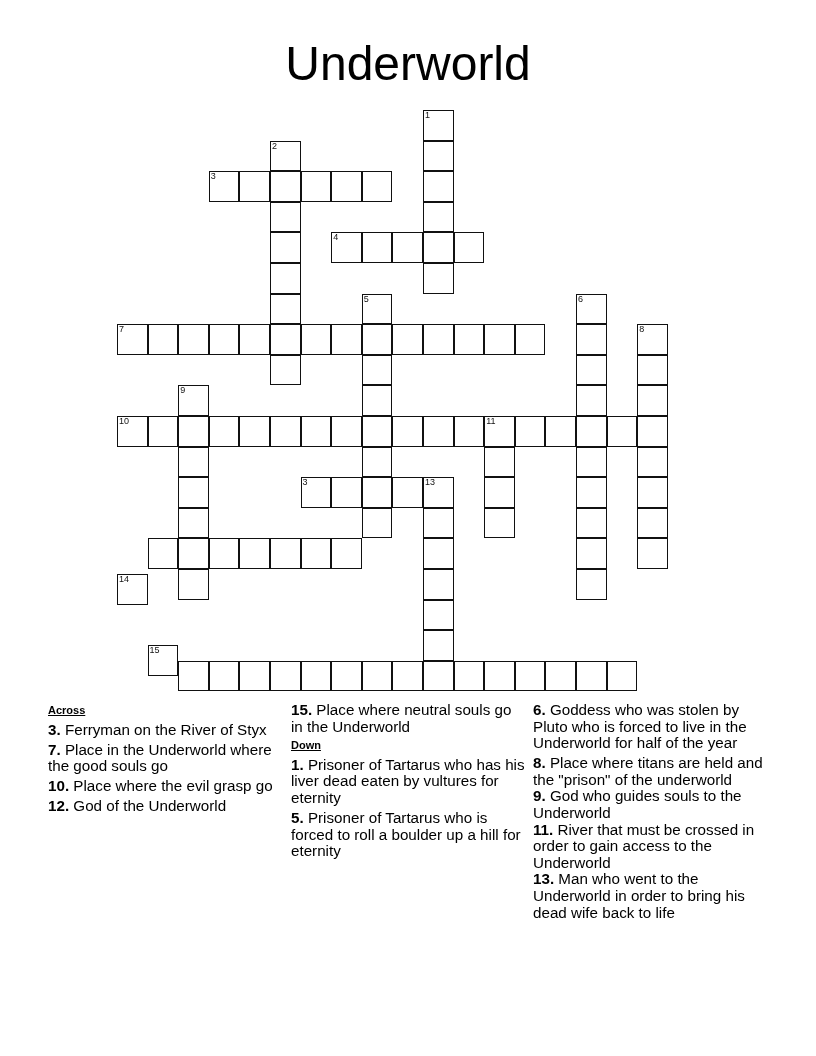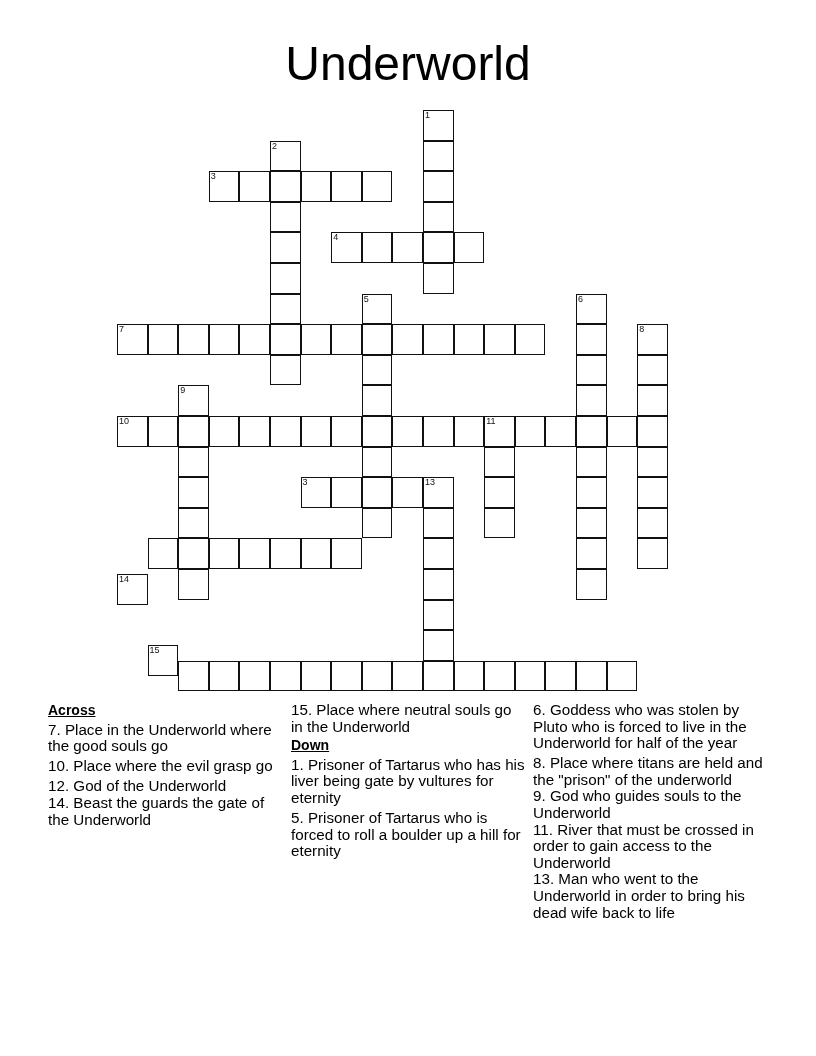--- a/index.html
+++ b/index.html
@@ -58,28 +58,28 @@
       position: absolute;
       top: 702px;
     }
     .col1 { left: 48px; width: 240px; }
     .col2 { left: 291px; width: 236px; }
     .col3 { left: 533px; width: 236px; }
     .heading {
       font-weight: bold;
       text-decoration: underline;
       margin: 0 0 3px 0;
-      font-size: 14px;
+      font-size: 11px;
       line-height: 16.6px;
     }
     .clue {
       margin: 0 0 3.5px 0;
     }
     .clue .n {
-      font-weight: normal;
+      font-weight: bold;
     }
   </style>
 </head>
 <body>
 
 <h1 class="title">Underworld</h1>
 
 <div id="grid">
     <div class="cell" style="left: 423px; top: 110px;">
       <span class="num">1</span>
@@ -225,30 +225,30 @@
     <div class="cell" style="left: 453.6px; top: 660.8px;"></div>
     <div class="cell" style="left: 484.2px; top: 660.8px;"></div>
     <div class="cell" style="left: 514.8px; top: 660.8px;"></div>
     <div class="cell" style="left: 545.4px; top: 660.8px;"></div>
     <div class="cell" style="left: 576px; top: 660.8px;"></div>
     <div class="cell" style="left: 606.6px; top: 660.8px;"></div>
   </div>
 
 <div class="clues col col1">
   <div class="heading">Across</div>
+  <div class="clue"><span class="n">3.</span> <span>Ferryman on the River of Styx</span></div>
   <div class="clue"><span class="n">7.</span> <span>Place in the Underworld where the good souls go</span></div>
   <div class="clue"><span class="n">10.</span> <span>Place where the evil grasp go</span></div>
   <div class="clue" style="margin-bottom:0"><span class="n">12.</span> <span>God of the Underworld</span></div>
-  <div class="clue"><span class="n">14.</span> <span>Beast the guards the gate of the Underworld</span></div>
 </div>
 
 <div class="clues col col2">
   <div class="clue" style="margin-bottom:2px"><span class="n">15.</span> <span>Place where neutral souls go in the Underworld</span></div>
   <div class="heading">Down</div>
-  <div class="clue"><span class="n">1.</span> <span>Prisoner of Tartarus who has his liver being gate by vultures for eternity</span></div>
+  <div class="clue"><span class="n">1.</span> <span>Prisoner of Tartarus who has his liver dead eaten by vultures for eternity</span></div>
   <div class="clue"><span class="n">5.</span> <span>Prisoner of Tartarus who is forced to roll a boulder up a hill for eternity</span></div>
 </div>
 
 <div class="clues col col3">
   <div class="clue"><span class="n">6.</span> <span>Goddess who was stolen by Pluto who is forced to live in the Underworld for half of the year</span></div>
   <div class="clue" style="margin-bottom:0"><span class="n">8.</span> <span>Place where titans are held and the "prison" of the underworld</span></div>
   <div class="clue" style="margin-bottom:0"><span class="n">9.</span> <span>God who guides souls to the Underworld</span></div>
   <div class="clue" style="margin-bottom:0"><span class="n">11.</span> <span>River that must be crossed in order to gain access to the Underworld</span></div>
   <div class="clue"><span class="n">13.</span> <span>Man who went to the Underworld in order to bring his dead wife back to life</span></div>
 </div>

